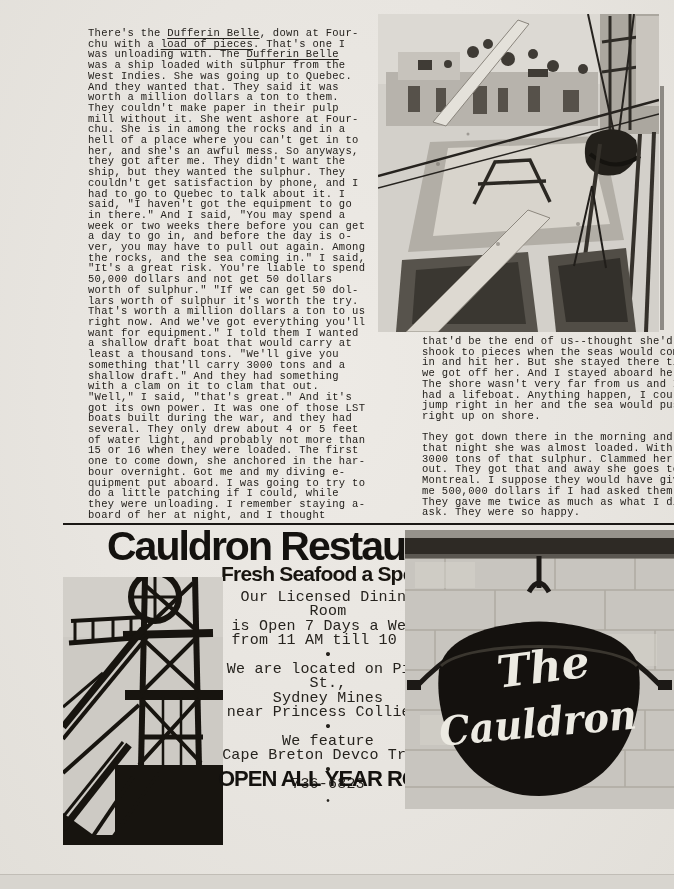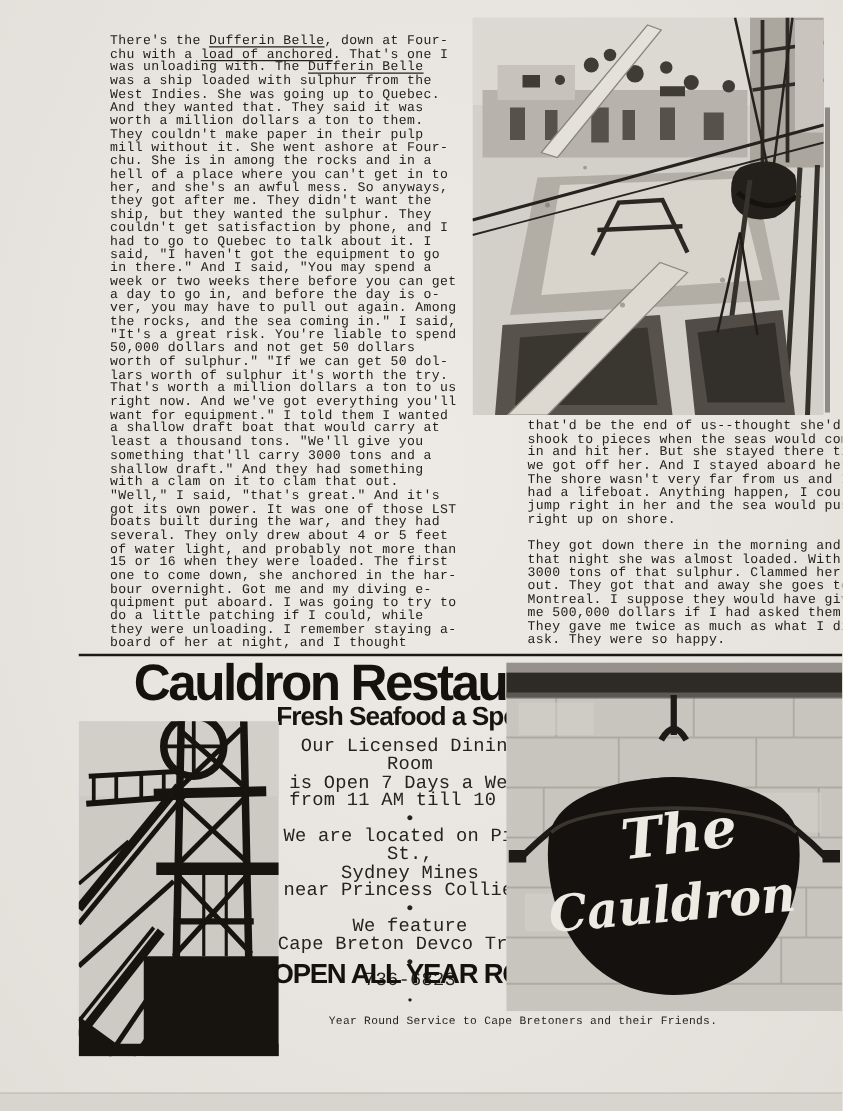--- a/index.html
+++ b/index.html
@@ -48,21 +48,21 @@
 
   .scan-band { position:absolute; left:0; top:874px; width:674px; height:15px; background:#d8d5cf; border-top:1px solid #c1bdb6; }
   .edge-streak { position:absolute; left:660px; top:86px; width:4px; height:244px; background:#46423c; opacity:0.55; }
 </style>
 </head>
 <body>
 
 <div class="page">
 
   <pre class="col col-left"><span>There's the </span><span class="u">Dufferin Belle</span><span>, down at Four-
-chu with a </span><span class="u">load of anchored</span><span>. That's one I
+chu with a </span><span class="u">load of pieces</span><span>. That's one I
 was unloading with. The </span><span class="u">Dufferin Belle</span><span>
 was a ship loaded with sulphur from the
 West Indies. She was going up to Quebec.
 And they wanted that. They said it was
 worth a million dollars a ton to them.
 They couldn't make paper in their pulp
 mill without it. She went ashore at Four-
 chu. She is in among the rocks and in a
 hell of a place where you can't get in to
 her, and she's an awful mess. So anyways,
@@ -286,17 +286,16 @@
       </g>
       <rect x="2" y="150" width="14" height="10" fill="#1c1916"></rect>
       <rect x="253" y="150" width="14" height="10" fill="#1c1916"></rect>
       <path d="M34,140 C40,102 100,92 134,92 C168,92 228,102 234,140 C240,196 208,266 134,266 C60,266 28,196 34,140 Z" fill="#14110e"></path>
       <path d="M36,136 C62,110 206,110 232,136" stroke="#3a362f" stroke-width="3" fill="none"></path>
       <text x="140" y="152" font-family="DejaVu Serif, serif" font-style="italic" font-weight="700" font-size="44" fill="#eceae2" text-anchor="middle" transform="rotate(-7 140 152)">The</text>
       <text x="134" y="207" font-family="DejaVu Serif, serif" font-style="italic" font-weight="700" font-size="40" fill="#eceae2" text-anchor="middle" textLength="198" lengthAdjust="spacingAndGlyphs" transform="rotate(-5 134 207)">Cauldron</text>
     </svg>
   </figure>
 
-  <div class="ad-footer">Year Round Service to Cape Bretoners and their Friends.</div>
 
   <div class="edge-streak"></div>
   <div class="scan-band"></div>
 </div>
 
 </body></html>

